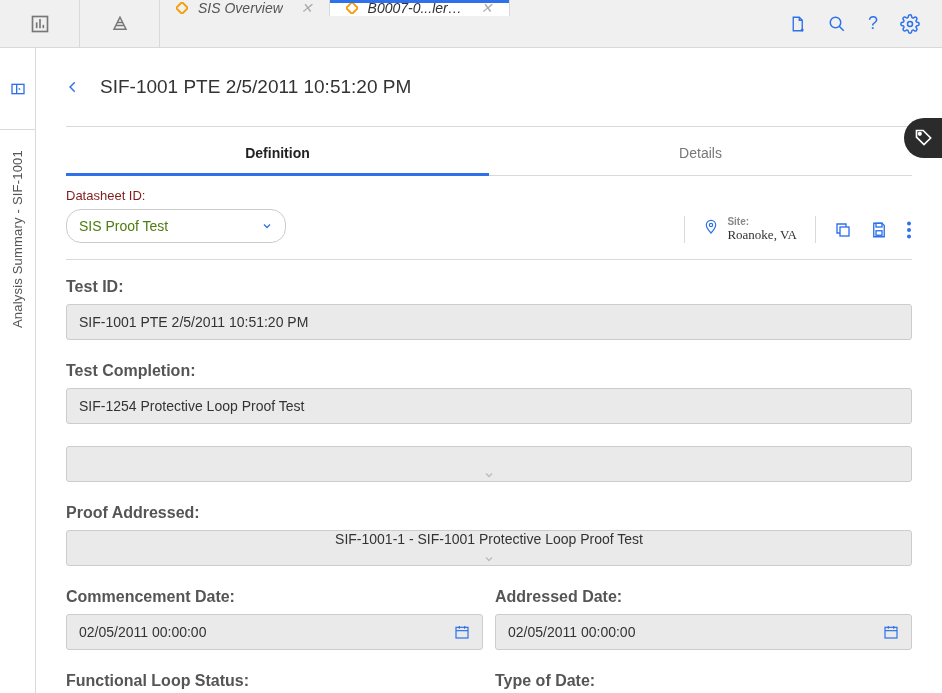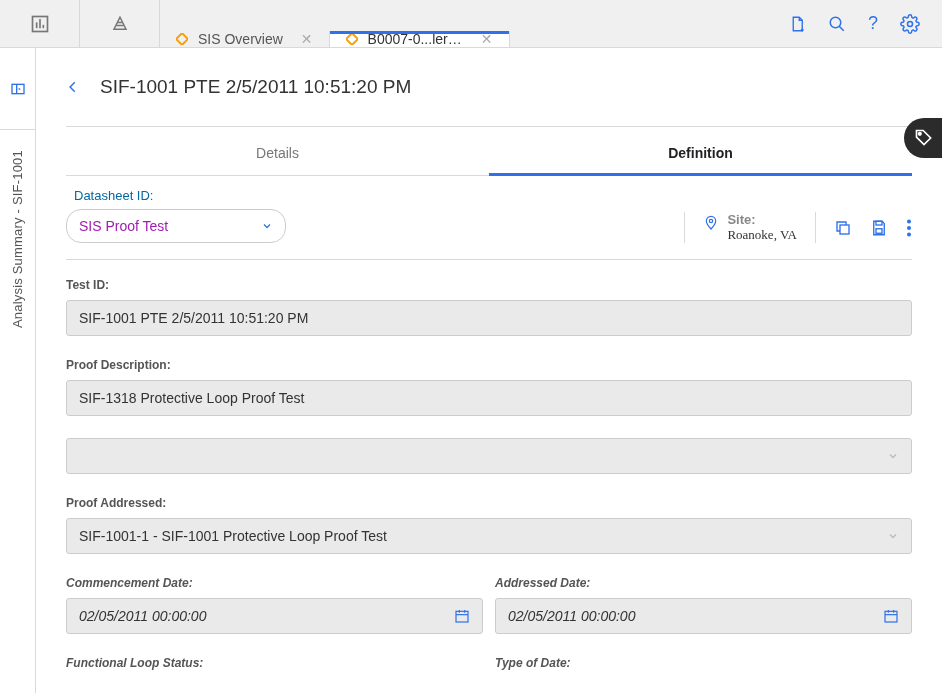--- a/index.html
+++ b/index.html
@@ -19,21 +19,21 @@
     border-bottom: 1px solid var(--border);
     display: flex;
     align-items: stretch;
   }
   .topbar .left-icons { display:flex; }
   .topbar .icon-cell {
     width: 40px; display:flex; align-items:center; justify-content:center;
     border-right: 1px solid var(--border); color:#666;
   }
   .topbar .icon-cell.wide { width: 80px; }
-  .tabstrip { display:flex; flex:1; align-items:flex-end; }
+  .tabstrip { display:flex; flex:1; align-items:flex-start;font-style:italic; }
   .tab {
     display:flex; align-items:center; gap:10px; padding: 0 16px;
     border-right: 1px solid var(--border);
     color:#555; font-size:14px; position:relative;
     max-width: 180px;
   }
   .tab .tab-icon { color:#f59e0b; }
   .tab.active { background:#fff; color:#333; }
   .tab.active::before {
     content:""; position:absolute; top:0; left:0; right:0; height:3px; background:var(--accent);
@@ -77,46 +77,46 @@
     flex:1; text-align:center; padding:18px 0 14px; font-size:14px; color:#777;
     border-bottom:1px solid var(--border);
   }
   .subtab.active { color:#222; font-weight:700; border-bottom:3px solid var(--accent); padding-bottom:12px; }
 
   .sheet-row {
     display:flex; align-items:flex-end; justify-content:space-between;
     padding: 12px 0 16px; border-bottom:1px solid var(--border);
   }
   .sheet-left { display:flex; flex-direction:column; gap:6px; }
-  .ds-label { font-size:13px; color:#0369a1;margin-left:8px; }
+  .ds-label { font-size:13px; color:#7f1d1d; }
   .ds-select {
     width: 220px; height:34px; border:1px solid var(--field-border); border-radius:15px;
     background:#fff; display:flex; align-items:center; justify-content:space-between;
-    padding: 0 12px; font-size:14px; color:#a21caf;
+    padding: 0 12px; font-size:14px; color:#4d7c0f;
   }
   .ds-select .chev { color:var(--accent); }
 
   .sheet-right { display:flex; align-items:center; gap:18px; color:var(--accent); }
   .site-block { display:flex; align-items:flex-start; gap:8px; padding-right:18px; border-right:1px solid var(--border); border-left:1px solid var(--border); padding-left:18px; }
   .site-block .pin { color:var(--accent); margin-top:1px; }
-  .site-text .k { font-size:13px; color:#888; font-weight:700; }
+  .site-text .k { font-size:10px; color:#888; font-weight:700; }
   .site-text .v { font-size:13px; color:#333;font-family:Liberation Serif, serif; }
   .ic { color:var(--accent); display:flex; }
 
   .form { padding-top: 18px; }
   .fld { margin-bottom: 22px; }
-  .fld-label { font-size:12px; font-weight:700; color:#555; margin-bottom:8px; display:block; }
+  .fld-label { font-size:16px; font-weight:700; color:#555; margin-bottom:8px; display:block; }
   .inp {
     width:100%; height:36px; background:var(--field-bg); border:1px solid var(--field-border);
     border-radius:3px; padding:0 12px; font-size:14px; color:#333; display:flex; align-items:center;
     justify-content:space-between;
   }
   .inp .chev2 { color:#bbb; }
-  .inp.sel { cursor:pointer; }
-  .two-col { display:flex; gap:12px;font-style:italic; }
+  .inp.sel { cursor:pointer;flex-direction:column; }
+  .two-col { display:flex; gap:12px; }
   .two-col .col { flex:1; }
   .inp.date .cal { color:var(--accent); }
   svg { display:block; }
 </style>
 </head>
 <body>
 
 <div class="topbar">
   <div class="left-icons">
     <div class="icon-cell wide">
@@ -200,22 +200,22 @@
         <svg width="14" height="18" viewBox="0 0 24 24" fill="none" stroke="#2e71eb" stroke-width="2.5">
             <polyline points="15 4 7 12 15 20"></polyline>
           </svg>
       </span>
       <h1 class="page-title">SIF-1001 PTE 2/5/2011 10:51:20 PM</h1>
     </div>
 
     <hr class="hr">
 
     <div class="subtabs">
+      <div class="subtab active">Definition</div>
       <div class="subtab">Details</div>
-      <div class="subtab active">Definition</div>
     </div>
 
     <div class="sheet-row">
       <div class="sheet-left">
         <span class="ds-label">Datasheet ID:</span>
         <div class="ds-select">
           <span>SIS Proof Test</span>
           <span class="chev">
             <svg width="12" height="12" viewBox="0 0 24 24" fill="none" stroke="#2e71eb" stroke-width="2.5">
                 <polyline points="6 9 12 15 18 9"></polyline>
@@ -262,23 +262,23 @@
     <div class="form">
 
       <div class="fld">
         <span class="fld-label">Test ID:</span>
         <div class="inp">
           <span>SIF-1001 PTE 2/5/2011 10:51:20 PM</span>
         </div>
       </div>
 
       <div class="fld">
-        <span class="fld-label">Proof Description:</span>
+        <span class="fld-label">Test Completion:</span>
         <div class="inp">
-          <span>SIF-1318 Protective Loop Proof Test</span>
+          <span>SIF-1254 Protective Loop Proof Test</span>
         </div>
       </div>
 
       <div class="fld">
         <div class="inp sel">
           <span></span>
           <span class="chev2">
             <svg width="12" height="12" viewBox="0 0 24 24" fill="none" stroke="#bbb" stroke-width="2.5">
                 <polyline points="6 9 12 15 18 9"></polyline>
               </svg>

